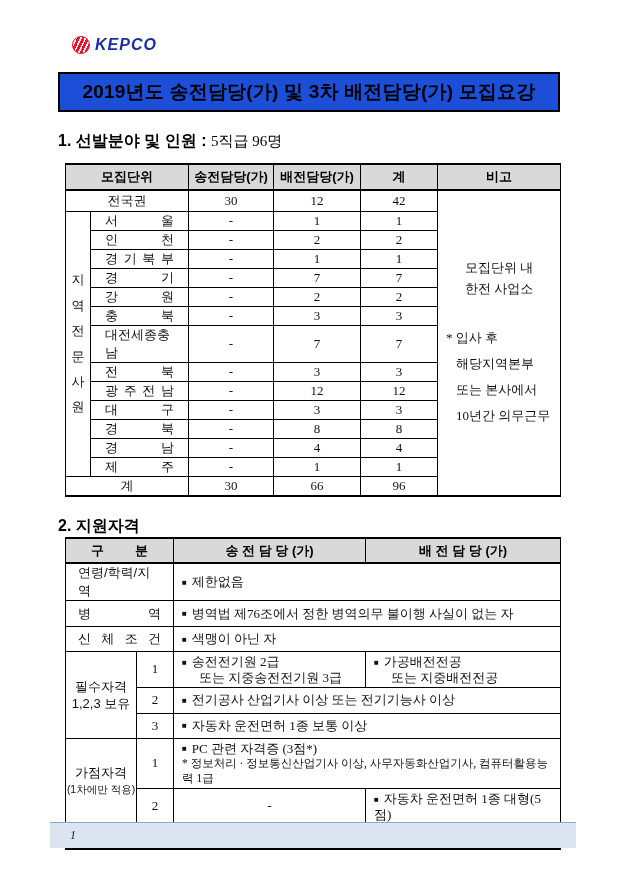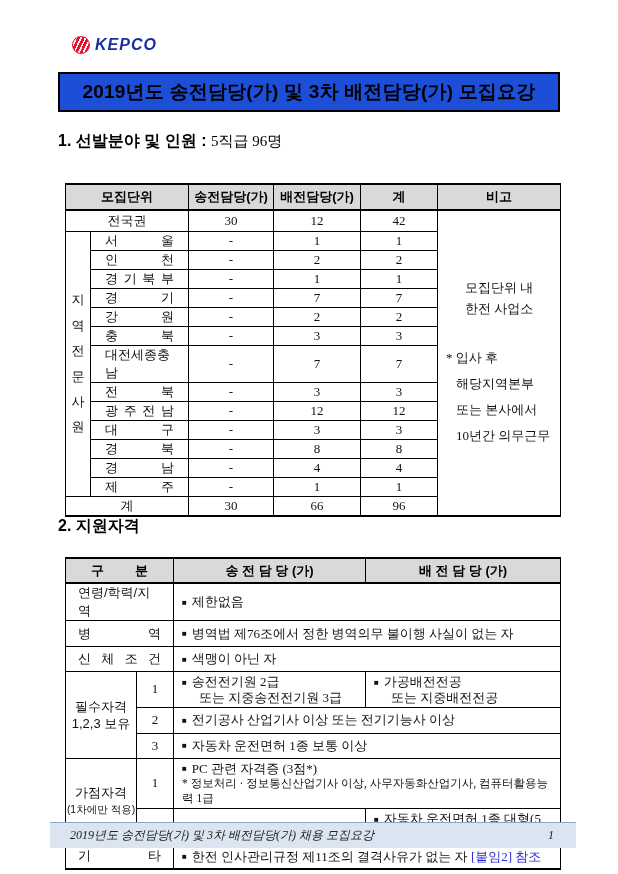--- a/index.html
+++ b/index.html
@@ -33,21 +33,21 @@
 
   
   .h1 { position:absolute; left:58px; font-family:"Liberation Sans", sans-serif; font-weight:700; font-size:16px; color:#000; }
   .h1 .h1-val { font-weight:400; font-family:"Liberation Serif", serif; font-size:15px; }
   .sec1-h { top:131px; }
   .sec2-h { top:516px; }
 
   
   table { border-collapse:collapse; table-layout:fixed; }
   td, th { border:1px solid #000; overflow:hidden; }
-  .t { border:1px solid #000; border-top:2.5px solid #000; border-bottom:2.5px solid #000;margin-top:20px; }
+  .t { border:1px solid #000; border-top:2.5px solid #000; border-bottom:2.5px solid #000; }
   .t th {
     background:#d9d9d9; border-bottom:2px solid #000;
     font-family:"Liberation Sans", sans-serif; font-weight:700; font-size:13px; color:#000;
     text-align:center;
   }
   .num { text-align:center; font-size:13px; }
   .dist { text-align:justify; text-align-last:justify; }
 
   
   .t1 { position:absolute; left:65px; top:163px; width:495px; }
@@ -291,17 +291,16 @@
       <td class="content"><span class="blt">■</span><span>자동차 운전면허 1종 대형(5점)</span></td>
     </tr>
     <tr style="height:25px">
       <td colspan="2" class="lbl dist">기 타</td>
       <td colspan="2" class="content"><span class="blt">■</span><span>한전 인사관리규정 제11조의 결격사유가 없는 자</span> <span class="link">[붙임2] 참조</span></td>
     </tr>
   </tbody>
     </table>
 
   <div class="footer">
-    <span>2019년도 송전담당(가) 및 3차 배전담당(가) 채용 모집요강</span>
     <span>1</span>
   </div>
 
 </div>
 
 </body></html>

